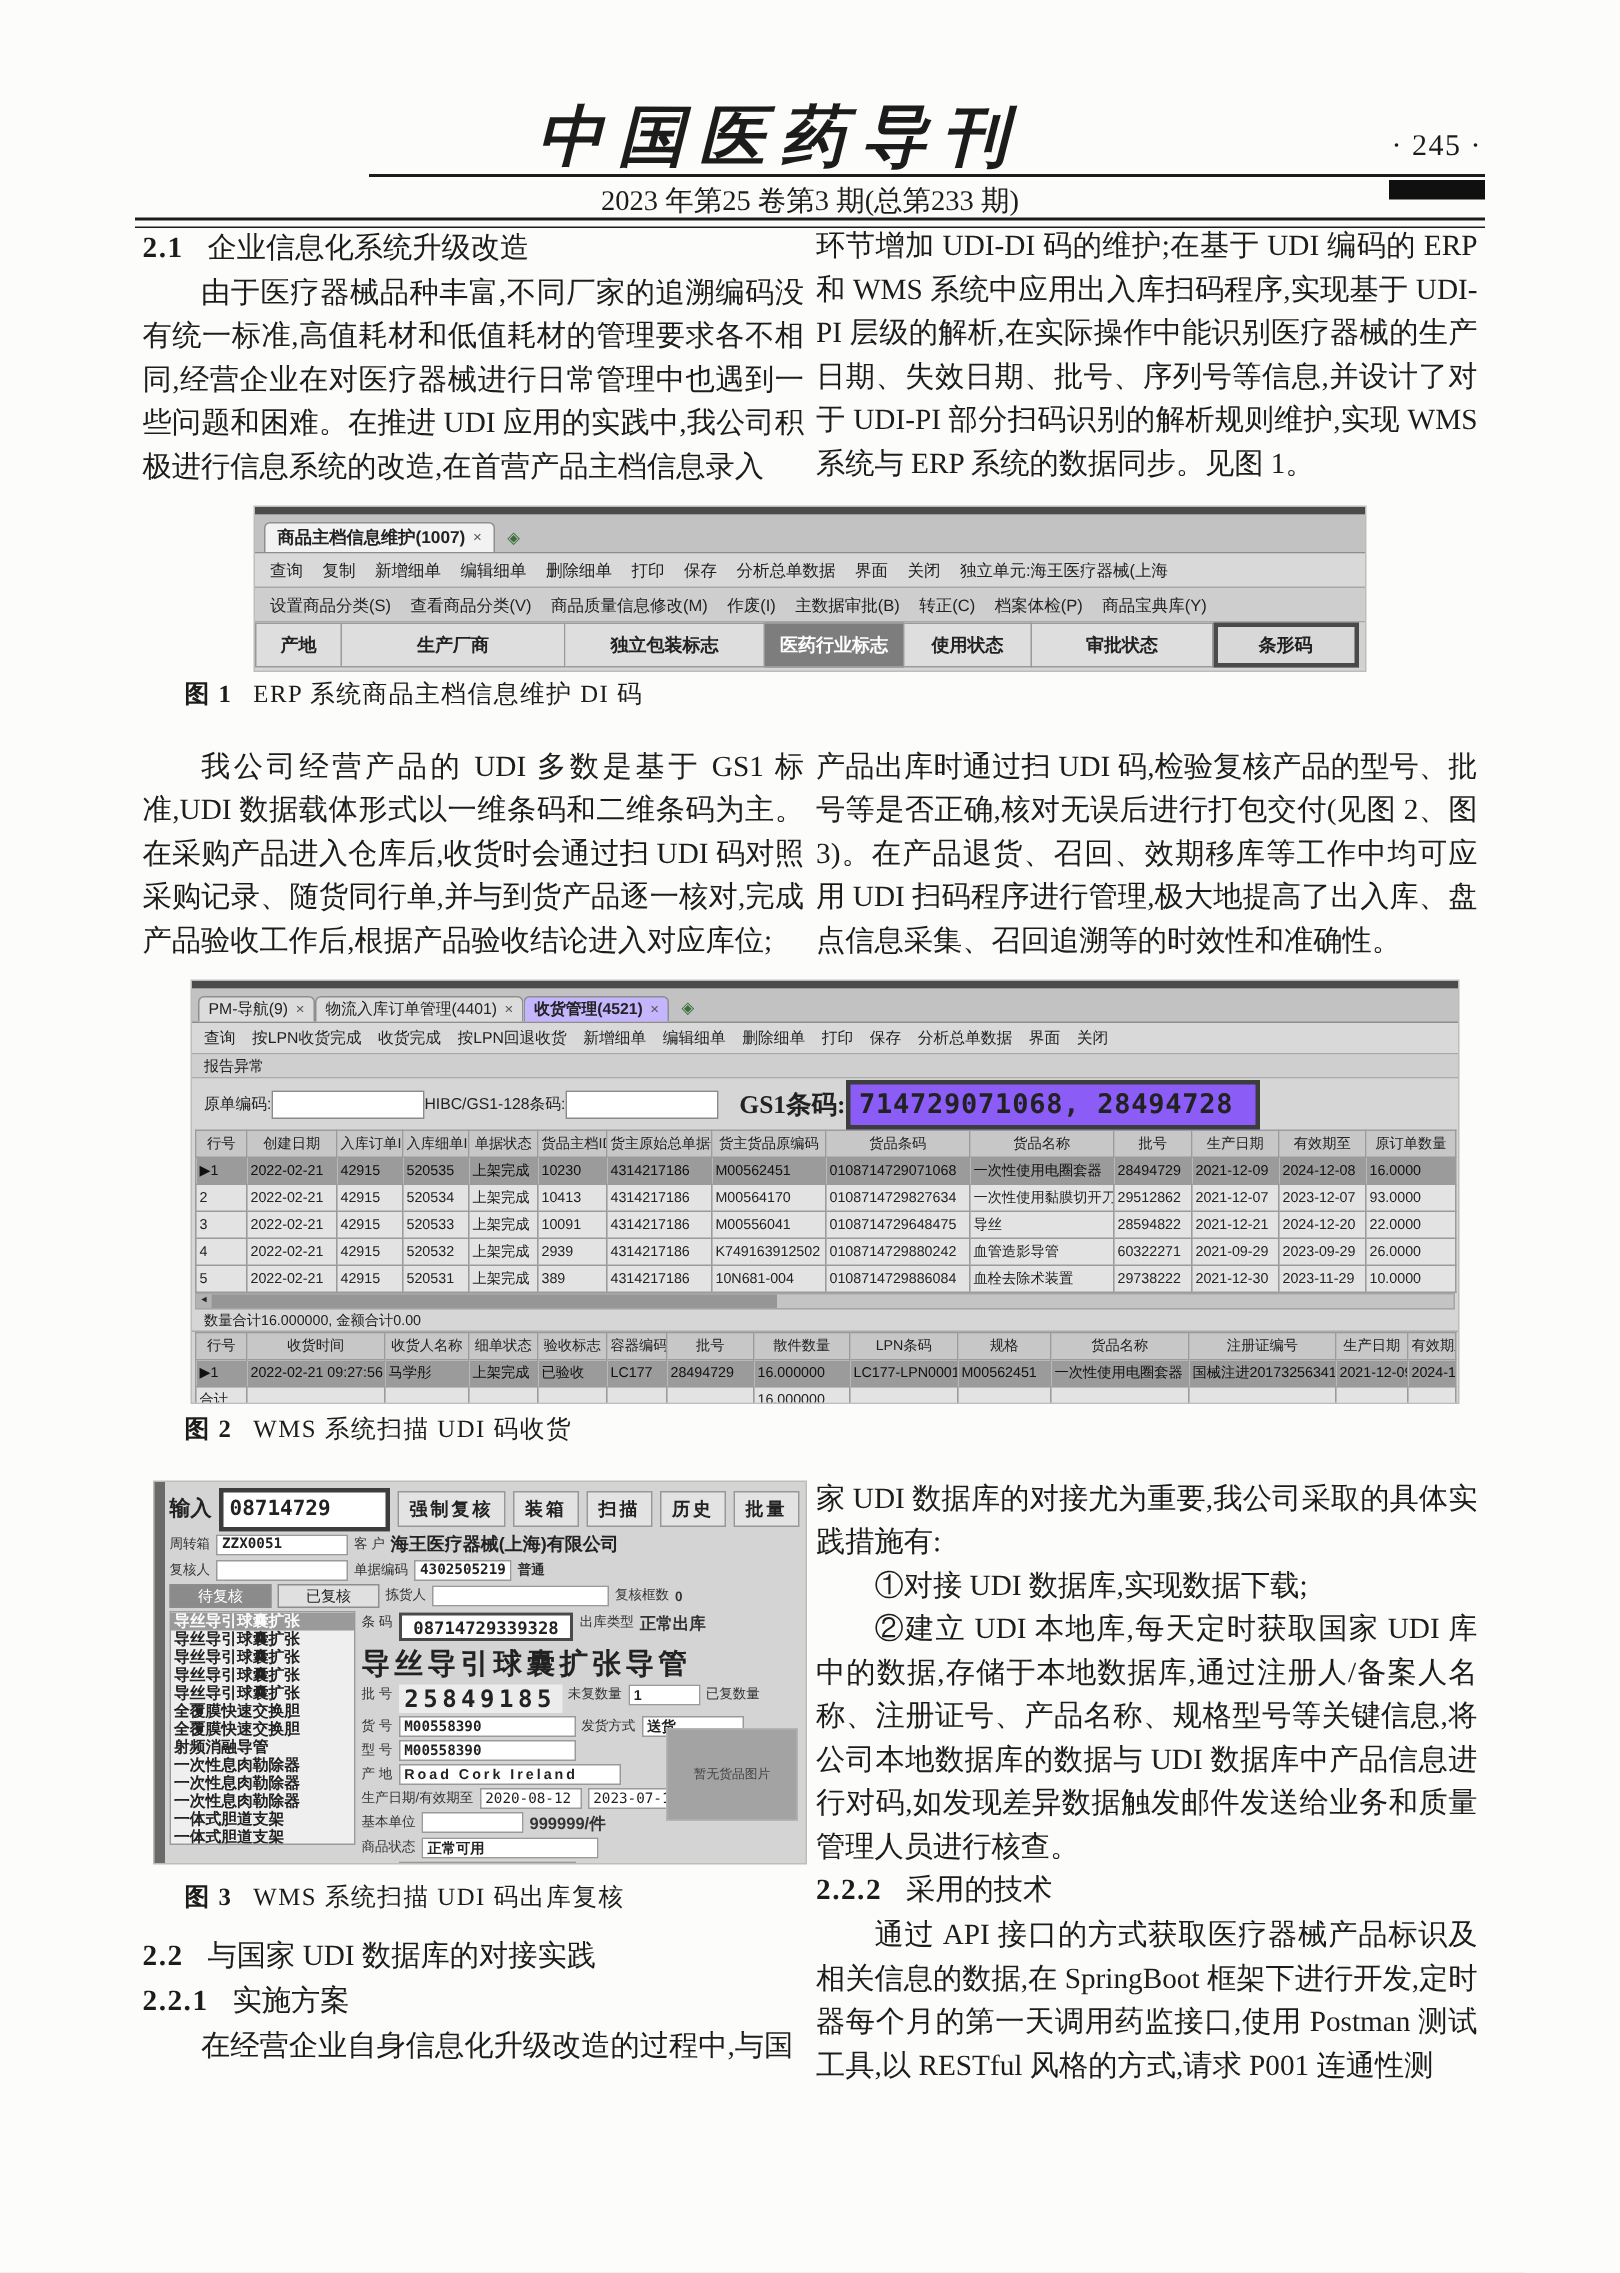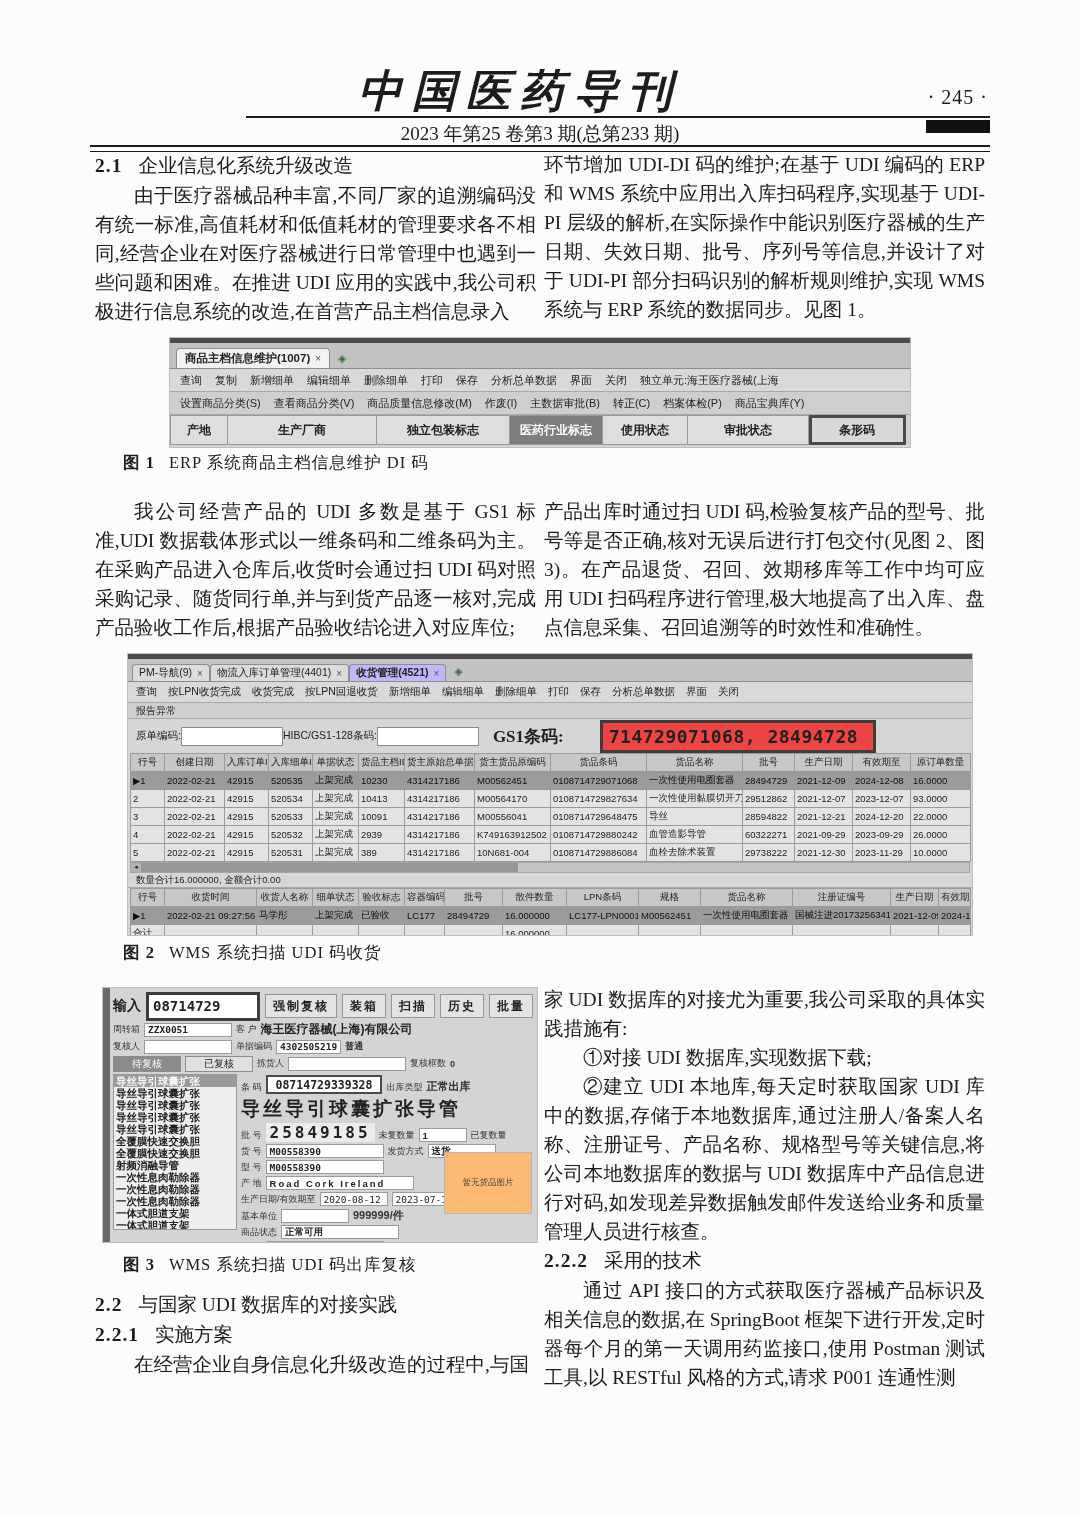--- a/index.html
+++ b/index.html
@@ -52,22 +52,22 @@
   #fig2{top:654px;left:128px;width:844px;height:276px;border-top:5px solid #4b4b4b;}
   .f2-tabs{height:22px;background:#c2c2c2;border-bottom:1px solid #8e8e8e;display:flex;align-items:flex-end;padding-left:4px;}
   .f2-tabs .tab{font-size:10.5px;padding:1px 6px;font-weight:normal;background:#dcdcdc;}
   .f2-tabs .tab.active{background:#c4b5fd;font-weight:bold;}
   .f2-toolbar{height:20px;background:#d9d9d9;border-bottom:1px solid #a8a8a8;display:flex;align-items:center;gap:11px;padding:0 8px;font-size:10.5px;}
   .f2-report{height:15px;background:#cfcfcf;border-bottom:1px solid #aaa;font-size:10px;display:flex;align-items:center;padding:0 8px;}
   .f2-fields{height:34px;display:flex;align-items:center;gap:0;padding:0 8px;background:#d6d6d6;text-align:center;}
   .f2-lab{font-size:10.5px;white-space:nowrap;}
   .f2-input{width:100px;height:17px;background:#fff;border:1px solid #8a8a8a;}
   .gs1-lab{font-size:17px;font-weight:bold;margin-left:14px;font-family:"Liberation Serif",serif;white-space:nowrap;}
-  .gs1-box{width:258px;height:27px;background:#ef4444;border:3px solid #3d3d3d;display:flex;align-items:center;
-           font-family:"DejaVu Sans Mono",monospace;font-size:18px;font-weight:bold;padding:0 6px;letter-spacing:0.5px;white-space:nowrap;margin-left:36px;}
+  .gs1-box{width:258px;height:27px;background:#8b5cf6;border:3px solid #3d3d3d;display:flex;align-items:center;
+           font-family:"DejaVu Sans Mono",monospace;font-size:18px;font-weight:bold;padding:0 6px;letter-spacing:0.5px;white-space:nowrap;}
   table.grid{border-collapse:collapse;table-layout:fixed;width:840px;margin-left:2px;}
   table.grid th,table.grid td{border:1px solid #9b9b9b;font-size:9.5px;padding:0 2px;height:17px;
        overflow:hidden;white-space:nowrap;text-align:left;}
   table.grid th{background:#c7c7c7;text-align:center;font-weight:normal;}
   table.grid td{background:#e3e3e3;}
   table.grid tr.hl td{background:#9b9b9b;color:#101010;}
   .f2-scroll{height:9px;background:#c4c4c4;border:1px solid #a5a5a5;margin:0 2px;position:relative;}
   .f2-thumb{position:absolute;left:10px;top:0;width:45%;height:100%;background:#969696;}
   .f2-arrow{position:absolute;left:0;top:0;width:10px;height:100%;background:#b2b2b2;font-size:6px;line-height:8px;text-align:center;}
   .f2-status{height:14px;font-size:9.5px;display:flex;align-items:center;padding:0 8px;background:#d6d6d6;border-bottom:1px solid #aaa;}
@@ -85,27 +85,27 @@
   .f3-field{background:#fff;border:1px solid #9a9a9a;height:12px;display:inline-flex;align-items:center;font-size:9.5px;padding:0 3px;}
   .w80{width:80px;} .w60{width:60px;} .w110{width:110px;} .w40{width:40px;}
   .bold{font-weight:bold;}
   .f3-badge{height:14px;display:flex;align-items:center;justify-content:center;font-size:10px;width:66px;border:1px solid #8d8d8d;background:#e0e0e0;}
   .f3-badge.dark{background:#8b8b8b;color:#fff;}
   .f3-body{display:flex;margin-top:2px;height:156px;}
   .f3-list{width:122px;background:#efefef;border:1px solid #9a9a9a;overflow:hidden;}
   .f3-li{font-size:10.5px;font-weight:bold;line-height:12px;white-space:nowrap;overflow:hidden;padding:0 2px;}
   .f3-li.hl{background:#9a9a9a;color:#fafafa;}
   .f3-detail{flex:1;padding:1px 0 0 4px;position:relative;}
-  .f3-r{display:flex;align-items:flex-end;gap:4px;margin-bottom:2px;}
+  .f3-r{display:flex;align-items:flex-start;gap:4px;margin-bottom:2px;}
   .f3-barcode{background:#fff;border:2px solid #4a4a4a;font-family:"DejaVu Sans Mono",monospace;
               font-size:11.5px;font-weight:bold;padding:0 8px;height:15px;display:flex;align-items:center;}
   .f3-title{font-size:19px;font-weight:bold;letter-spacing:3px;white-space:nowrap;margin:1px 0;}
   .f3-batch{background:#ececec;font-family:"DejaVu Sans Mono",monospace;font-size:16px;font-weight:bold;letter-spacing:3px;padding:0 4px;}
   .f3-noimg{position:absolute;right:2px;top:78px;width:86px;height:60px;font-size:8.5px;color:#444;
-            display:flex;align-items:center;justify-content:center;background:#fdba74;border:1px solid #b5b5b5;text-align:right;}
+            display:flex;align-items:center;justify-content:center;background:#a3a3a3;border:1px solid #b5b5b5;text-align:right;}
   .f3-mono{font-family:"DejaVu Sans Mono",monospace;}
 </style>
 </head>
 <body>
 
 <div id="page">
 
   <div class="journal-title">中国医药导刊</div>
   <div class="page-num">· 245 ·</div>
   <div class="rule1"></div>

